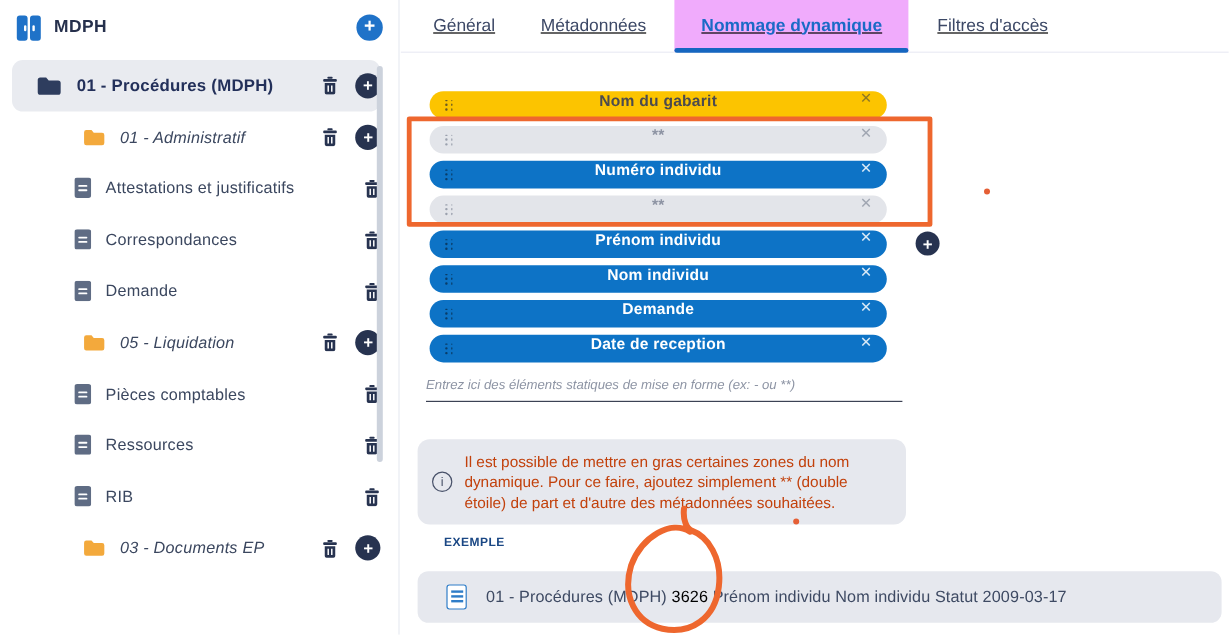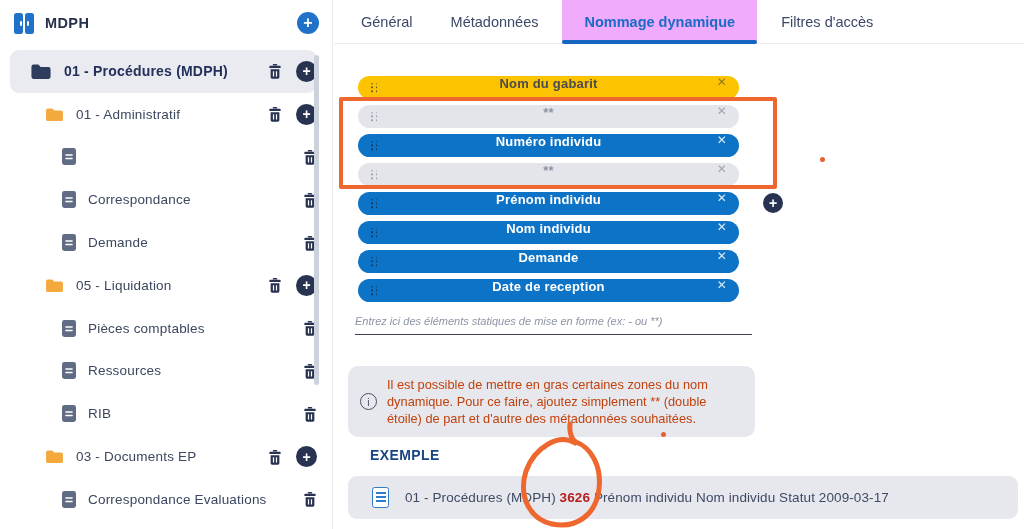--- a/index.html
+++ b/index.html
@@ -14,33 +14,33 @@
   .cabinet{width:20px;height:21px;display:flex;gap:2px;}
   .cabinet span{flex:1;background:#1f72c8;border-radius:2.5px;position:relative;}
   .cabinet span::after{content:"";position:absolute;top:8px;width:2px;height:5px;background:#fff;border-radius:1px;}
   .cabinet span:first-child::after{right:1.5px;}
   .cabinet span:last-child::after{left:1.5px;}
   .s-title{margin-left:11px;font-weight:700;font-size:14.5px;color:#26304c;letter-spacing:.4px;}
   .s-add{margin-left:auto;margin-right:3px;width:22px;height:22px;border-radius:50%;background:#1f72c8;color:#fff;display:flex;align-items:center;justify-content:center;font-size:16px;font-weight:600;cursor:pointer;line-height:1;}
   .tree{position:absolute;top:50px;left:0;right:0;}
   .row{height:42.8px;display:flex;align-items:center;margin-right:15px;box-sizing:border-box;font-size:13.5px;color:#3b475f;}
   .row.lvl0{padding-left:30px;}
-  .row.lvl1{padding-left:45px;}
+  .row.lvl1{padding-left:69px;font-style:italic;}
   .row.lvl2{padding-left:62px;}
   .row.selected{background:#e9ebf0;border-radius:9px;margin-left:10px;font-weight:700;color:#23305a;font-size:14px;}
   .row.selected.lvl0{padding-left:20px;}
   .tree-icon{display:flex;align-items:center;flex:0 0 auto;}
   .row-label{margin-left:12px;white-space:nowrap;letter-spacing:.2px;}
   .row-actions{margin-left:auto;display:flex;align-items:center;gap:14px;}
   .trash{display:flex;cursor:pointer;}
   .row-add{width:21px;height:21px;border-radius:50%;background:#273350;color:#fff;display:flex;align-items:center;justify-content:center;font-size:14px;font-weight:600;cursor:pointer;line-height:1;}
   .scroll-thumb{position:absolute;right:13px;top:55px;width:5px;height:330px;background:#ccd2dc;border-radius:3px;}
   
   .main{position:absolute;left:334px;top:0;width:690px;height:529px;}
-  .tabbar{position:absolute;top:0;left:0;right:0;height:43px;border-bottom:1px solid #eaecf4;display:flex;align-items:stretch;padding-left:8px;}
+  .tabbar{position:absolute;top:0;left:0;right:0;height:43px;border-bottom:1px solid #eaecf4;display:flex;align-items:stretch;padding-left:8px;text-decoration:underline;}
   .tab{display:flex;align-items:center;padding:0 14px;margin:0 5px;font-size:14.5px;color:#3c4866;cursor:pointer;white-space:nowrap;}
   .tab.active{background:#f0abfc;color:#1b6ac6;font-weight:700;padding:0 22px;position:relative;}
   .tab.active::after{content:"";position:absolute;left:0;right:0;bottom:-1px;height:4.5px;background:#1566c0;border-radius:2px;}
   
   .chips{position:absolute;left:24px;top:76px;width:381px;}
   .chip{height:23px;border-radius:12px;margin-bottom:6px;position:relative;display:flex;align-items:flex-start;justify-content:center;font-size:13px;font-weight:600;letter-spacing:.2px;cursor:grab;}
   .chip.yellow{background:#fcc400;color:#4c4b4e;}
   .chip.blue{background:#0d73c6;color:#ffffff;}
   .chip.gray{background:#e3e5ea;color:#8d93a3;font-weight:700;}
   .handle{position:absolute;left:13px;top:50%;transform:translateY(-50%);display:grid;grid-template-columns:repeat(2,1fr);grid-auto-rows:auto;gap:2px;width:7px;}
@@ -51,26 +51,26 @@
   .chip-x{position:absolute;right:12px;font-size:12px;line-height:1;cursor:pointer;font-weight:400;}
   .chip.yellow .chip-x{color:rgba(70,70,60,.6);}
   .chip.blue .chip-x{color:rgba(255,255,255,.85);}
   .chip.gray .chip-x{color:#a0a6b2;}
   .add-btn{position:absolute;left:429px;top:193px;width:20px;height:20px;border-radius:50%;background:#273350;color:#fff;display:flex;align-items:center;justify-content:center;font-size:14px;font-weight:600;cursor:pointer;line-height:1;}
   .static-input{position:absolute;left:21px;top:308px;width:397px;height:26px;border:none;outline:none;border-bottom:1.5px solid #3c4254;font-style:italic;font-size:11px;color:#6b7180;background:transparent;font-family:"Liberation Sans",sans-serif;padding:0;}
   .static-input::placeholder{color:#8d94a4;opacity:1;}
   .infobox{position:absolute;left:14px;top:366px;width:407px;box-sizing:border-box;background:#e6e8ee;border-radius:10px;padding:10px 14px 10px 12px;display:flex;gap:10px;align-items:center;}
   .info-icon{flex:0 0 17px;height:17px;box-sizing:border-box;border:1.5px solid #475068;border-radius:50%;display:flex;align-items:center;justify-content:center;font-size:10.5px;color:#475068;}
   .info-text{font-size:12.8px;line-height:17px;color:#c2410c;}
-  .example-heading{position:absolute;left:21px;top:447px;font-size:14px;font-weight:700;color:#1a4784;letter-spacing:.4px;padding-left:15px;}
+  .example-heading{position:absolute;left:21px;top:447px;font-size:10px;font-weight:700;color:#1a4784;letter-spacing:.4px;padding-left:15px;}
   .example-box{position:absolute;left:14px;top:476px;width:670px;height:43px;background:#e6e8ee;border-radius:9px;display:flex;align-items:center;padding-left:24px;box-sizing:border-box;gap:16px;}
   .example-doc{width:15px;height:19px;border:1.7px solid #2f7dc8;border-radius:2.5px;position:relative;background:#fff;flex:0 0 auto;}
   .example-doc::before{content:"";position:absolute;left:2.5px;right:2.5px;top:4px;height:1.6px;background:#2f7dc8;box-shadow:0 4px 0 #2f7dc8,0 8px 0 #2f7dc8;}
   .example-text{font-size:13.5px;color:#3e4a63;white-space:nowrap;letter-spacing:.1px;}
-  .example-text b{font-weight:700;color:#b91c1c;}
+  .example-text b{font-weight:400;color:#000000;}
   
   .anno{position:absolute;z-index:30;pointer-events:none;}
   .anno-rect{left:339px;top:97px;width:438px;height:92px;border:4px solid #ee672e;border-radius:2px;box-sizing:border-box;}
   .anno-circle{left:513px;top:413px;width:102px;height:116px;}
   .anno-dot{width:5px;height:5px;border-radius:50%;background:#e55f35;}
   .anno-dot.d1{left:820px;top:157px;}
   .anno-dot.d2{left:661px;top:432px;}
 </style>
 </head>
 <body>
@@ -128,43 +128,44 @@
   </div>
 
   <div class="row lvl2">
     <span class="tree-icon">
           <svg width="14" height="17" viewBox="0 0 14 17">
             <rect width="14" height="17" rx="2.4" fill="#5f6c84"></rect>
             <rect x="3.2" y="6.2" width="7.6" height="1.5" rx="0.7" fill="#fff"></rect>
             <rect x="3.2" y="9.8" width="7.6" height="1.5" rx="0.7" fill="#fff"></rect>
           </svg>
         </span>
-    <span class="row-actions">
-      <span class="trash">
-            <svg width="14" height="16" viewBox="0 0 16 18" fill="#273350">
-              <rect x="1.5" y="3.1" width="13" height="2.6" rx="1"></rect>
-              <rect x="5.5" y="0.9" width="5" height="1.9" rx="0.8"></rect>
-              <path d="M3 7h10v9.2a1.7 1.7 0 0 1-1.7 1.7H4.7A1.7 1.7 0 0 1 3 16.2z"></path>
-              <line x1="6.3" y1="9.3" x2="6.3" y2="15.3" stroke="#fff" stroke-width="1.4"></line>
-              <line x1="9.7" y1="9.3" x2="9.7" y2="15.3" stroke="#fff" stroke-width="1.4"></line>
-            </svg>
-          </span>
-
-    </span>
-  </div>
-
-  <div class="row lvl2">
-    <span class="tree-icon">
-          <svg width="14" height="17" viewBox="0 0 14 17">
-            <rect width="14" height="17" rx="2.4" fill="#5f6c84"></rect>
-            <rect x="3.2" y="6.2" width="7.6" height="1.5" rx="0.7" fill="#fff"></rect>
-            <rect x="3.2" y="9.8" width="7.6" height="1.5" rx="0.7" fill="#fff"></rect>
-          </svg>
-        </span>
-    <span class="row-label">Correspondance</span>
+    <span class="row-label">Attestations et justificatifs</span>
+    <span class="row-actions">
+      <span class="trash">
+            <svg width="14" height="16" viewBox="0 0 16 18" fill="#273350">
+              <rect x="1.5" y="3.1" width="13" height="2.6" rx="1"></rect>
+              <rect x="5.5" y="0.9" width="5" height="1.9" rx="0.8"></rect>
+              <path d="M3 7h10v9.2a1.7 1.7 0 0 1-1.7 1.7H4.7A1.7 1.7 0 0 1 3 16.2z"></path>
+              <line x1="6.3" y1="9.3" x2="6.3" y2="15.3" stroke="#fff" stroke-width="1.4"></line>
+              <line x1="9.7" y1="9.3" x2="9.7" y2="15.3" stroke="#fff" stroke-width="1.4"></line>
+            </svg>
+          </span>
+
+    </span>
+  </div>
+
+  <div class="row lvl2">
+    <span class="tree-icon">
+          <svg width="14" height="17" viewBox="0 0 14 17">
+            <rect width="14" height="17" rx="2.4" fill="#5f6c84"></rect>
+            <rect x="3.2" y="6.2" width="7.6" height="1.5" rx="0.7" fill="#fff"></rect>
+            <rect x="3.2" y="9.8" width="7.6" height="1.5" rx="0.7" fill="#fff"></rect>
+          </svg>
+        </span>
+    <span class="row-label">Correspondances</span>
     <span class="row-actions">
       <span class="trash">
             <svg width="14" height="16" viewBox="0 0 16 18" fill="#273350">
               <rect x="1.5" y="3.1" width="13" height="2.6" rx="1"></rect>
               <rect x="5.5" y="0.9" width="5" height="1.9" rx="0.8"></rect>
               <path d="M3 7h10v9.2a1.7 1.7 0 0 1-1.7 1.7H4.7A1.7 1.7 0 0 1 3 16.2z"></path>
               <line x1="6.3" y1="9.3" x2="6.3" y2="15.3" stroke="#fff" stroke-width="1.4"></line>
               <line x1="9.7" y1="9.3" x2="9.7" y2="15.3" stroke="#fff" stroke-width="1.4"></line>
             </svg>
           </span>
@@ -299,42 +300,20 @@
               <rect x="5.5" y="0.9" width="5" height="1.9" rx="0.8"></rect>
               <path d="M3 7h10v9.2a1.7 1.7 0 0 1-1.7 1.7H4.7A1.7 1.7 0 0 1 3 16.2z"></path>
               <line x1="6.3" y1="9.3" x2="6.3" y2="15.3" stroke="#fff" stroke-width="1.4"></line>
               <line x1="9.7" y1="9.3" x2="9.7" y2="15.3" stroke="#fff" stroke-width="1.4"></line>
             </svg>
           </span>
       <span class="row-add">+</span>
     </span>
   </div>
 
-  <div class="row lvl2">
-    <span class="tree-icon">
-          <svg width="14" height="17" viewBox="0 0 14 17">
-            <rect width="14" height="17" rx="2.4" fill="#5f6c84"></rect>
-            <rect x="3.2" y="6.2" width="7.6" height="1.5" rx="0.7" fill="#fff"></rect>
-            <rect x="3.2" y="9.8" width="7.6" height="1.5" rx="0.7" fill="#fff"></rect>
-          </svg>
-        </span>
-    <span class="row-label">Correspondance Evaluations</span>
-    <span class="row-actions">
-      <span class="trash">
-            <svg width="14" height="16" viewBox="0 0 16 18" fill="#273350">
-              <rect x="1.5" y="3.1" width="13" height="2.6" rx="1"></rect>
-              <rect x="5.5" y="0.9" width="5" height="1.9" rx="0.8"></rect>
-              <path d="M3 7h10v9.2a1.7 1.7 0 0 1-1.7 1.7H4.7A1.7 1.7 0 0 1 3 16.2z"></path>
-              <line x1="6.3" y1="9.3" x2="6.3" y2="15.3" stroke="#fff" stroke-width="1.4"></line>
-              <line x1="9.7" y1="9.3" x2="9.7" y2="15.3" stroke="#fff" stroke-width="1.4"></line>
-            </svg>
-          </span>
-
-    </span>
-  </div>
 </div>
   <div class="scroll-thumb"></div>
 </div>
 
 <div class="main">
   <div class="tabbar" id="tabbar">
   <div class="tab">
         <span>Général</span>
       </div>
 

